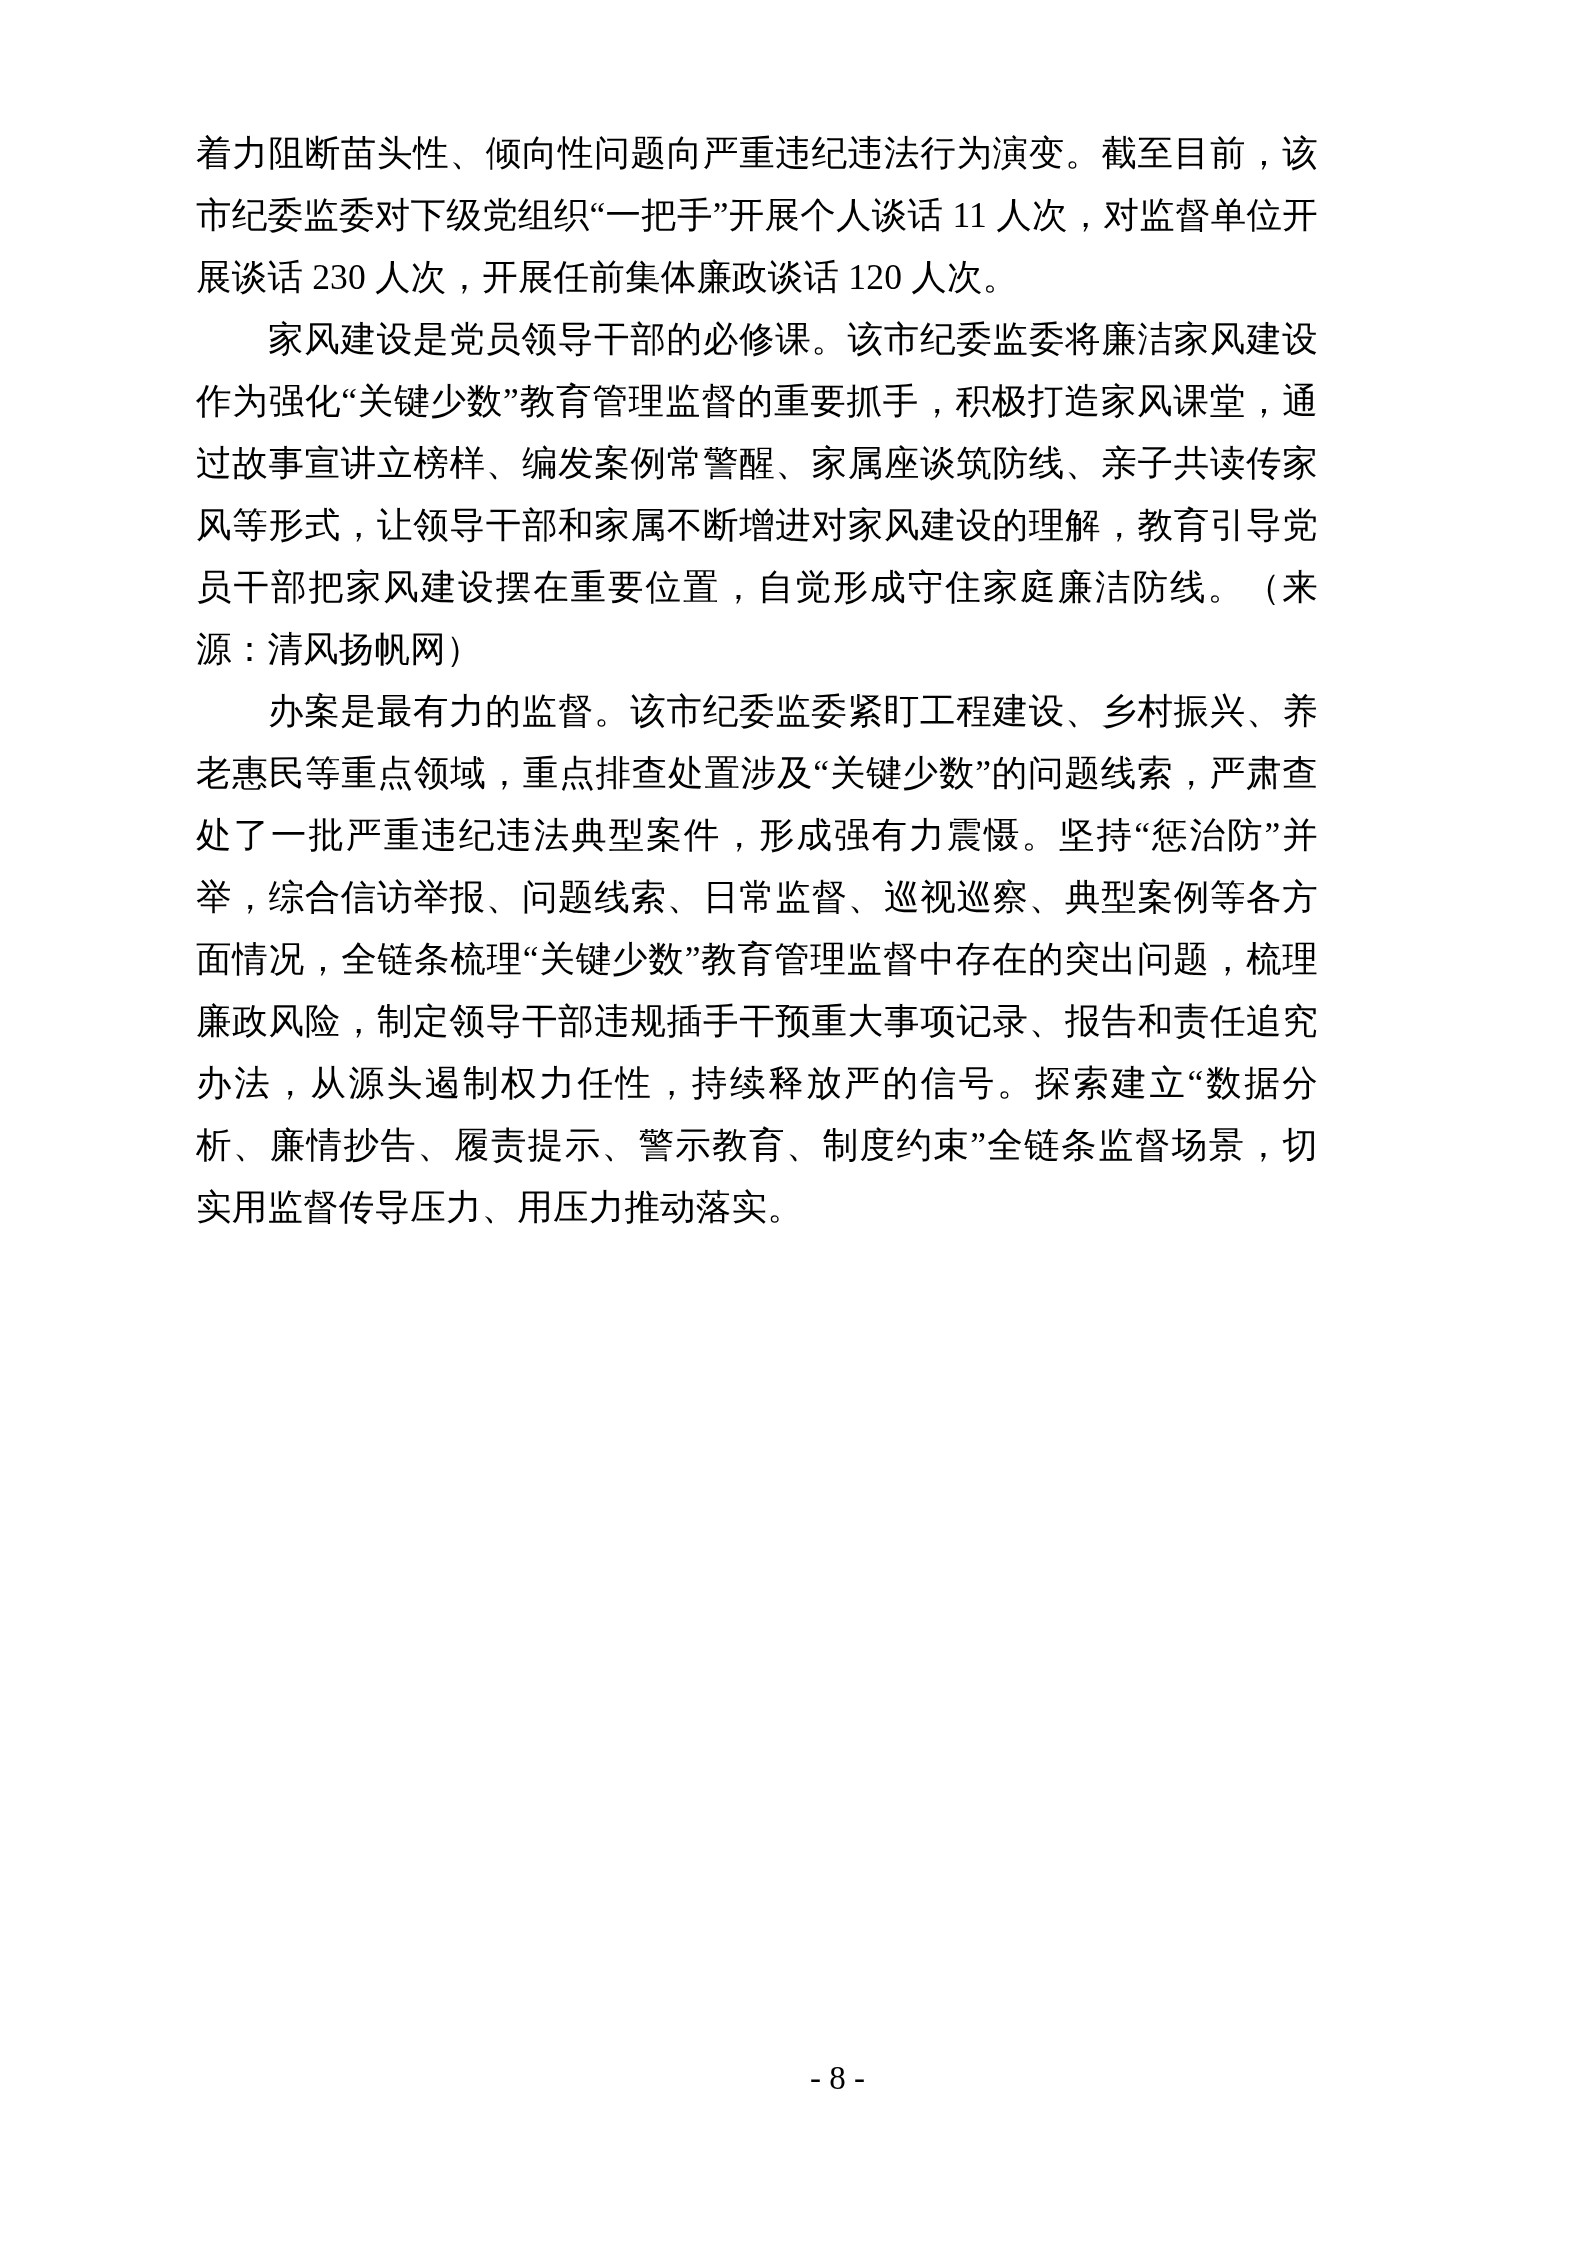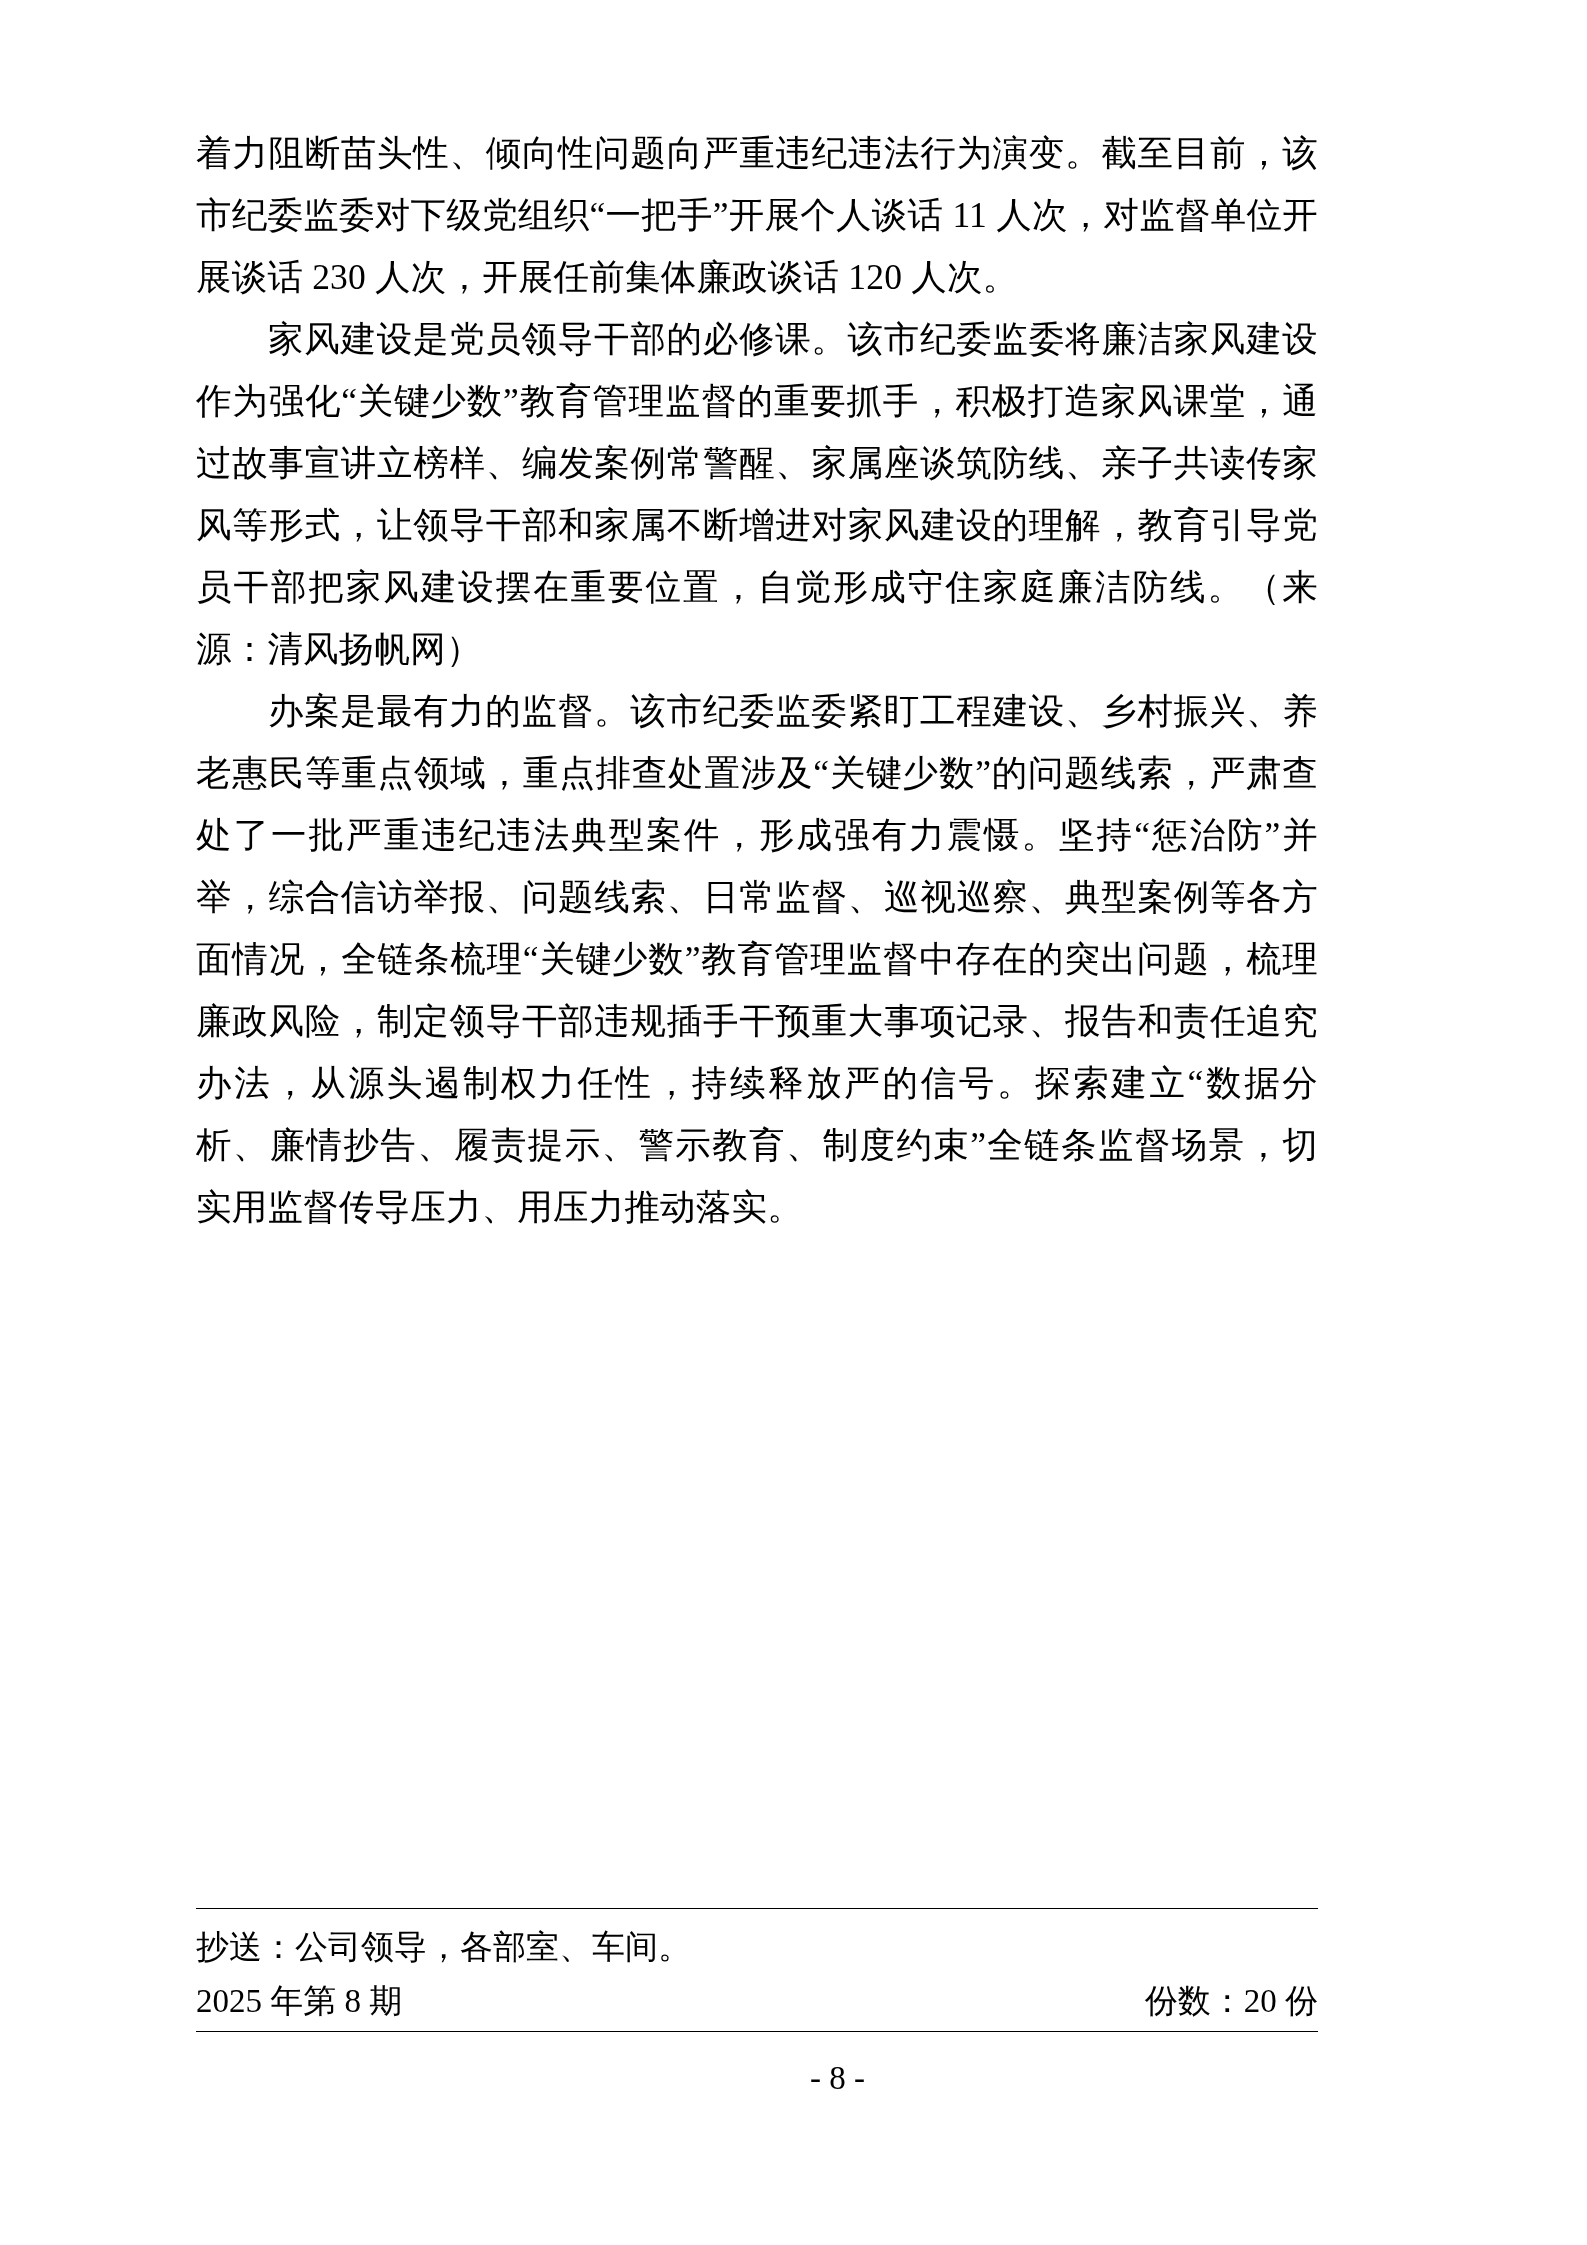--- a/index.html
+++ b/index.html
@@ -86,25 +86,16 @@
 <body>
 
 <div class="page">
 
   <div class="content">
     <p class="para">着力阻断苗头性、倾向性问题向严重违纪违法行为演变。截至目前，该市纪委监委对下级党组织“一把手”开展个人谈话 11 人次，对监督单位开展谈话 230 人次，开展任前集体廉政谈话 120 人次。</p>
     <p class="para indent">家风建设是党员领导干部的必修课。该市纪委监委将廉洁家风建设作为强化“关键少数”教育管理监督的重要抓手，积极打造家风课堂，通过故事宣讲立榜样、编发案例常警醒、家属座谈筑防线、亲子共读传家风等形式，让领导干部和家属不断增进对家风建设的理解，教育引导党员干部把家风建设摆在重要位置，自觉形成守住家庭廉洁防线。（来源：清风扬帆网）</p>
     <p class="para indent">办案是最有力的监督。该市纪委监委紧盯工程建设、乡村振兴、养老惠民等重点领域，重点排查处置涉及“关键少数”的问题线索，严肃查处了一批严重违纪违法典型案件，形成强有力震慑。坚持“惩治防”并举，综合信访举报、问题线索、日常监督、巡视巡察、典型案例等各方面情况，全链条梳理“关键少数”教育管理监督中存在的突出问题，梳理廉政风险，制定领导干部违规插手干预重大事项记录、报告和责任追究办法，从源头遏制权力任性，持续释放严的信号。探索建立“数据分析、廉情抄告、履责提示、警示教育、制度约束”全链条监督场景，切实用监督传导压力、用压力推动落实。</p>
   </div>
 
-  <div class="footer">
-    <hr class="footer-rule">
-    <div class="footer-line1">抄送：公司领导，各部室、车间。</div>
-    <div class="footer-line2">
-      <span>2025 年第 8 期</span>
-      <span>份数：20 份</span>
-    </div>
-    <hr class="footer-rule2">
-  </div>
 
   <div class="page-number">- 8 -</div>
 
 </div>
 
 </body></html>

